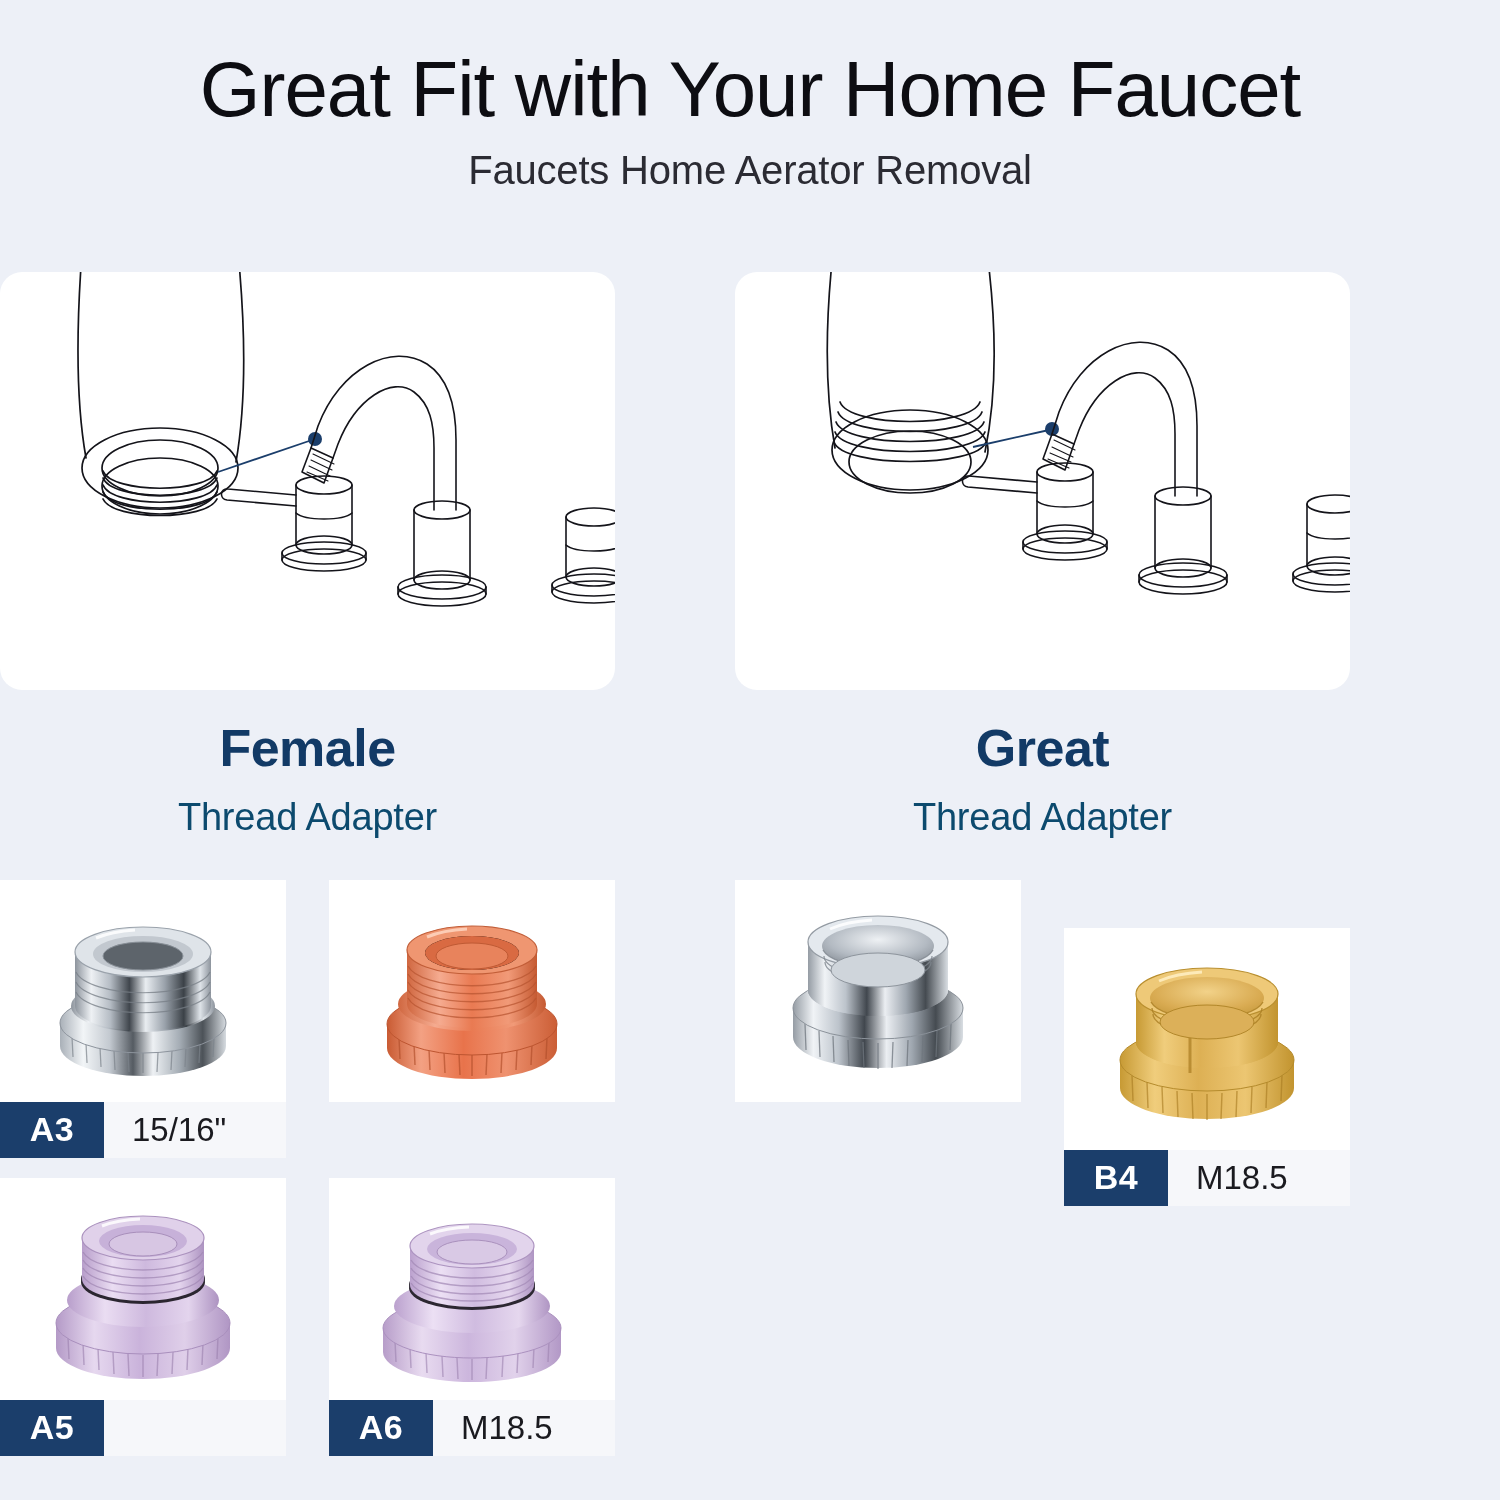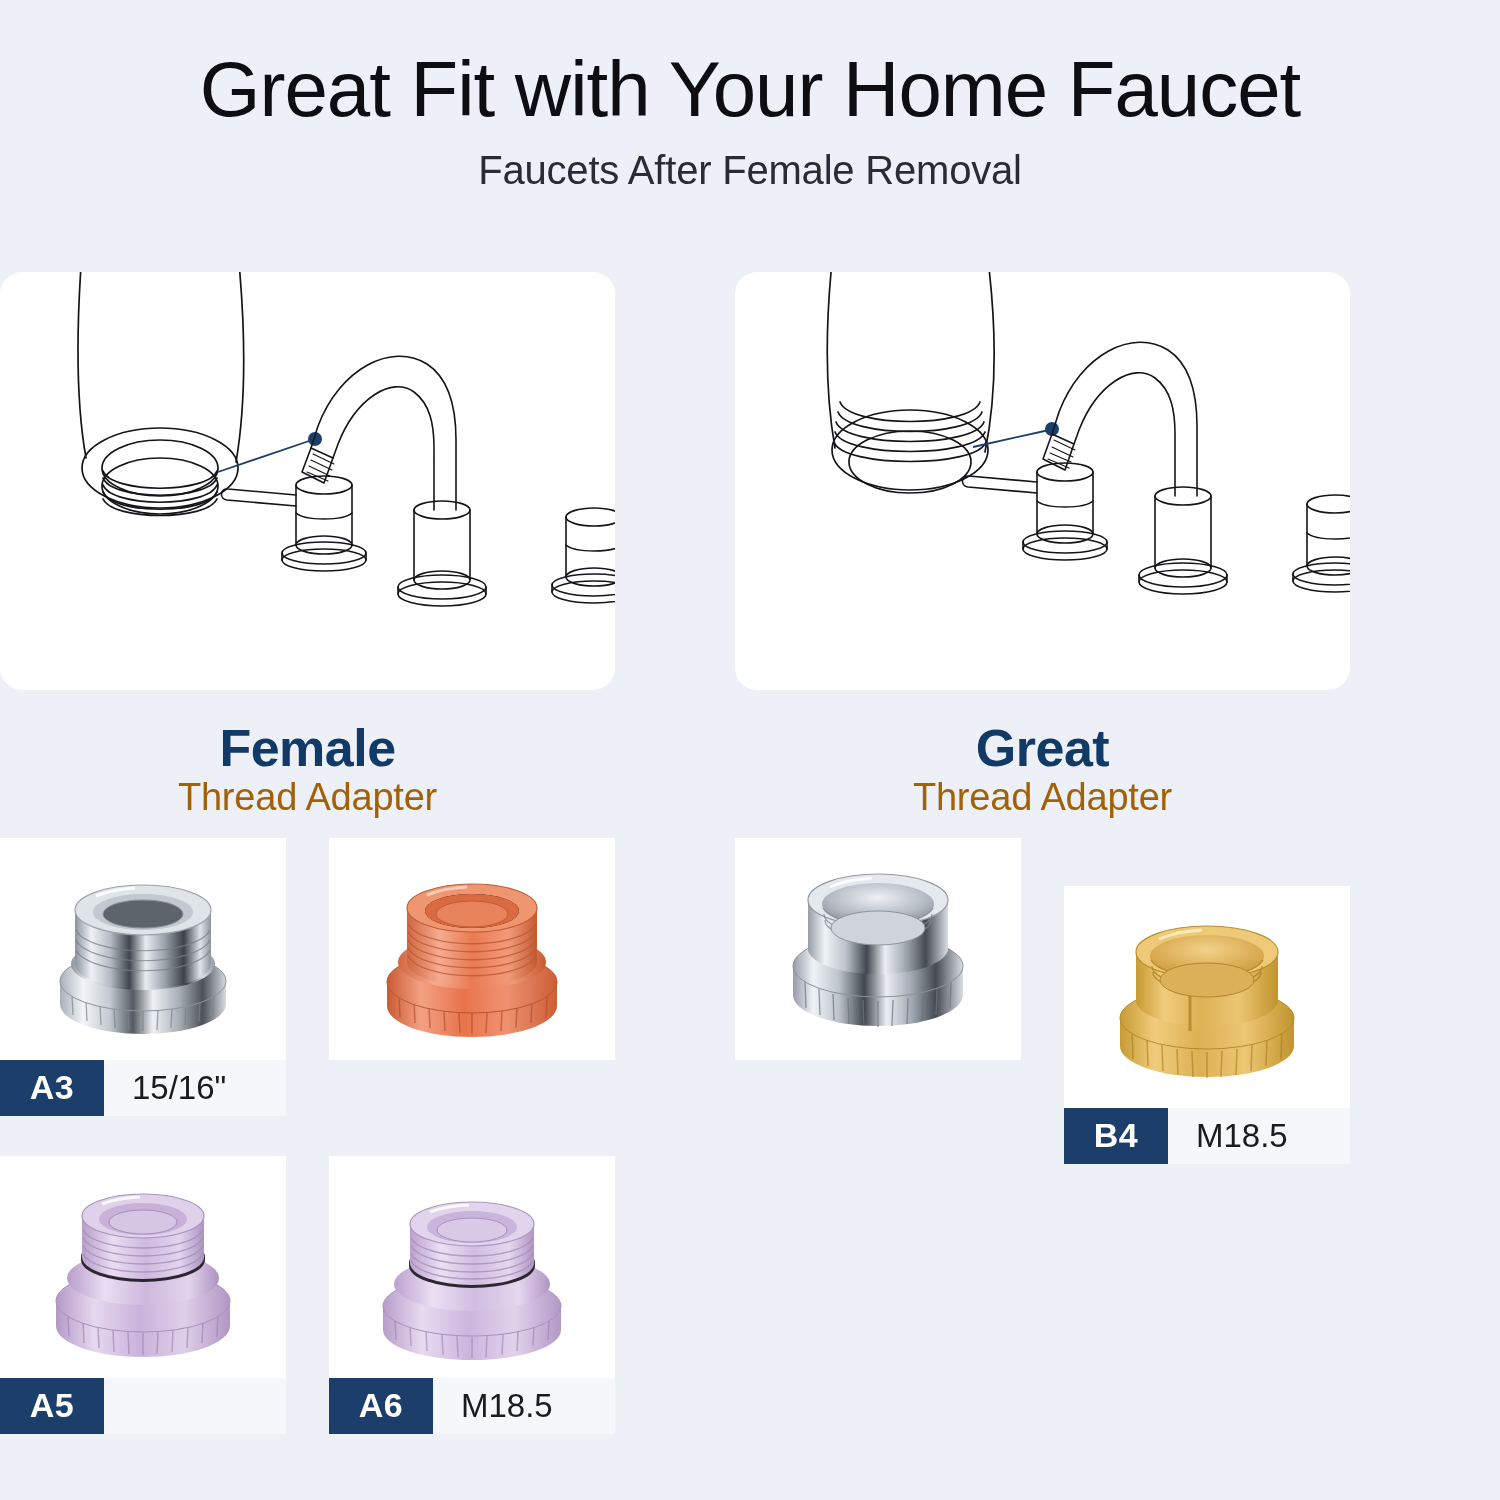--- a/index.html
+++ b/index.html
@@ -77,32 +77,32 @@
   .section-heading .type {
     font-size: 52px;
     font-weight: 700;
     color: #123a66;
     line-height: 1.08;
     letter-spacing: -0.5px;
   }
   .section-heading .desc {
     font-size: 38px;
     font-weight: 400;
-    color: #a16207;
+    color: #0c4a6e;
     line-height: 1.15;
-    margin-top: 0;
+    margin-top: 20px;
     letter-spacing: -0.2px;
   }
 
   
   .product-grid {
-    margin-top: 18px;
+    margin-top: 40px;
     display: flex;
     flex-wrap: wrap;
-    gap: 40px 43px;
+    gap: 20px 43px;
     justify-content: flex-start;
     width: 615px;
   }
   .product-grid.single {
     justify-content: center;
   }
   .product-card {
     width: 286px;
   }
   .product-photo {
@@ -142,21 +142,21 @@
     font-size: 33px;
     color: #1a1a1f;
     font-weight: 400;
   }
 </style>
 </head>
 <body>
 
 <div class="header">
   <h1 class="main-title">Great Fit with Your Home Faucet</h1>
-  <p class="sub-title">Faucets After Female Removal</p>
+  <p class="sub-title">Faucets Home Aerator Removal</p>
 </div>
 
 <div class="columns">
 
   <div class="column">
 
     <div class="diagram-card">
       <svg viewBox="0 0 615 418" xmlns="http://www.w3.org/2000/svg">
         <g fill="none" stroke="#14141a" stroke-width="1.7" stroke-linecap="round" stroke-linejoin="round">
 

